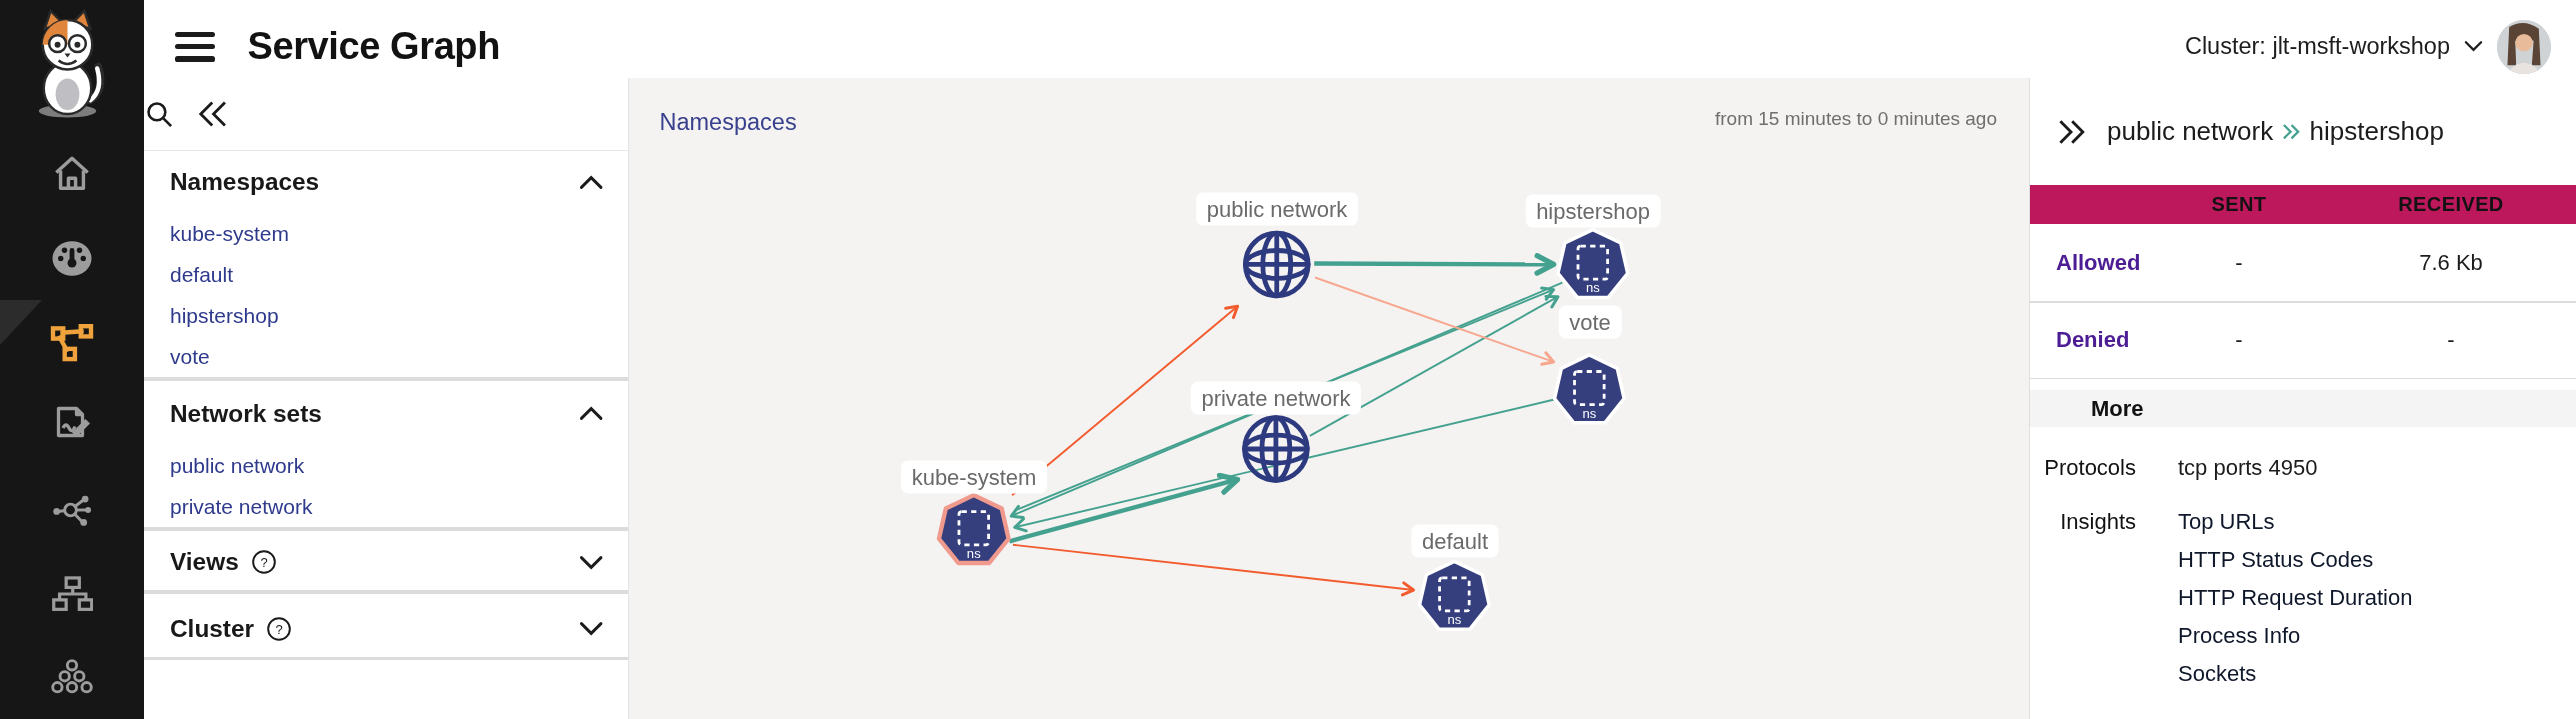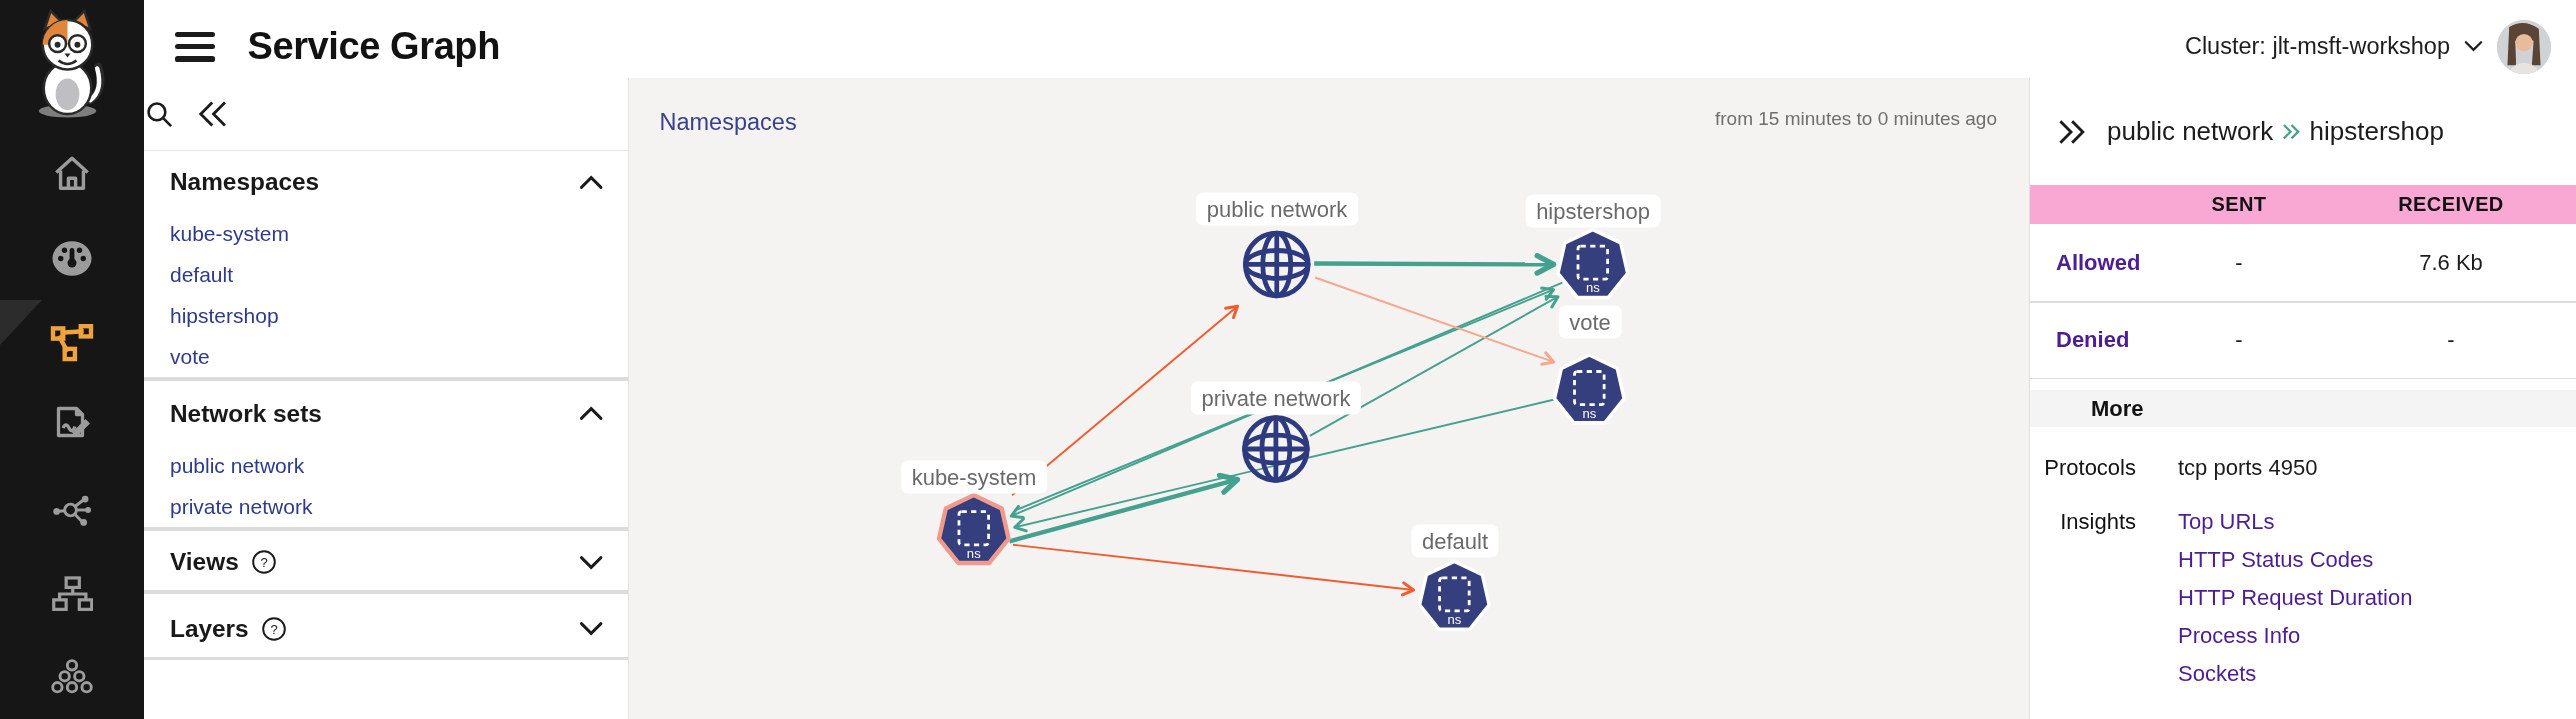--- a/index.html
+++ b/index.html
@@ -46,35 +46,35 @@
   .time-range { position:absolute; right:32px; top:30px; font-size:19px; color:#6f6f6f; }
   #graph-svg { position:absolute; left:0; top:0; width:1400px; height:641px; }
   .node-label { position:absolute; transform:translate(-50%,-50%); background:#fff; border-radius:7px;
     padding:3.5px 10.5px; font-size:22px; color:#6a6a6a; white-space:nowrap; cursor:pointer; z-index:3; }
 
   
   .details { position:absolute; left:2029px; top:78px; width:547px; height:641px; background:#fff;
     border-left:1.7px solid #dfdfdf; }
   .det-head { height:107px; display:flex; align-items:center; padding-left:26px; gap:21px; }
   .det-title { display:flex; align-items:center; gap:8.7px; font-size:26px; font-weight:500; color:#1c1c1c; }
-  .strip { height:39px; background:#f9a8d4; display:grid; grid-template-columns:122px 174px 1fr; align-items:center; }
+  .strip { height:39px; background:#be185d; display:grid; grid-template-columns:122px 174px 1fr; align-items:center; }
   .strip .col { font-size:20px; font-weight:700; color:#121212; text-align:center; letter-spacing:0.4px; }
   .trow { height:77px; display:grid; grid-template-columns:122px 174px 1fr; align-items:center; }
   .trow .lbl { font-size:22px; font-weight:700; color:#4c1d95; padding-left:26px; }
   .trow .val { font-size:22px; color:#1c1c1c; text-align:center; }
   .hr { height:1.7px; background:#dcdcdc; }
   .more-strip { margin-top:11px; height:37px; background:#f4f4f4; display:flex; align-items:center; }
   .more-strip .t { font-size:22px; font-weight:700; color:#121212; padding-left:61px; }
   .kv { display:grid; grid-template-columns:148px 1fr; }
   .kv-label { text-align:right; padding-right:42px; font-size:22px; font-weight:400; color:#121212; }
   .kv-val { font-size:22px; color:#1c1c1c; }
   .kv.protocols { margin-top:21px; line-height:40px; }
   .kv.insights { margin-top:15px; }
   .kv.insights .kv-label { line-height:38px; }
-  .insights-list div { line-height:38px; font-size:22px; color:#4c1d95; cursor:pointer; }
+  .insights-list div { line-height:38px; font-size:22px; color:#0f172a; cursor:pointer; }
 </style>
 </head>
 <body>
 
 <div class="app">
 
   <aside class="rail">
     <div class="rail-logo">
       <svg width="103" height="111" viewBox="0 0 100 112">
         <ellipse cx="50" cy="103" rx="29" ry="6.5" fill="#7d7d7d"></ellipse>
@@ -238,21 +238,21 @@
             <text x="12" y="16.5" text-anchor="middle" font-size="12" stroke="none" fill="#1b1b1b" font-family="Liberation Sans, sans-serif">?</text>
           </svg>
       </span>
       <svg class="chev" width="24.4" height="15" viewBox="0 0 20 12" fill="none" stroke="#1b1b1b" stroke-width="2.4" stroke-linecap="round">
           <polyline points="2,2 10,10 18,2"></polyline>
         </svg>
     </div>
     <div class="divider"></div>
 
     <div class="sec-head" style="height:56px;margin-top:7px">
-      <span class="t">Layers</span>
+      <span class="t">Cluster</span>
       <span class="help-badge">
         <svg width="26" height="26" viewBox="0 0 24 24" fill="none" stroke="#1b1b1b" stroke-width="1.8">
             <circle cx="12" cy="12" r="10"></circle>
             <text x="12" y="16.5" text-anchor="middle" font-size="12" stroke="none" fill="#1b1b1b" font-family="Liberation Sans, sans-serif">?</text>
           </svg>
       </span>
       <svg class="chev" width="24.4" height="15" viewBox="0 0 20 12" fill="none" stroke="#1b1b1b" stroke-width="2.4" stroke-linecap="round">
           <polyline points="2,2 10,10 18,2"></polyline>
         </svg>
     </div>

